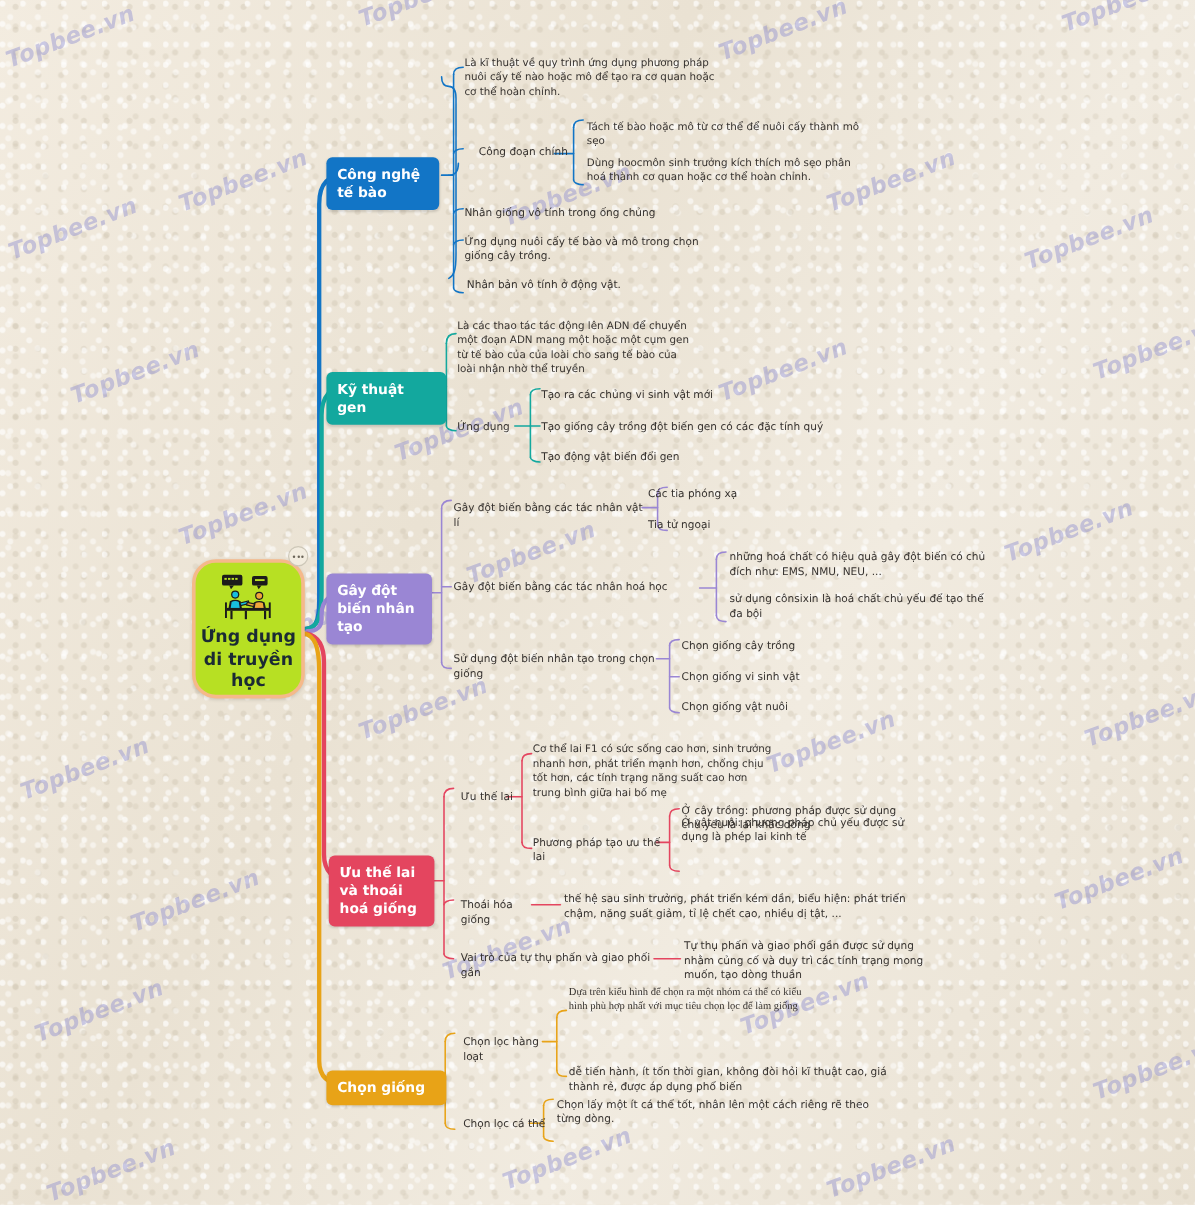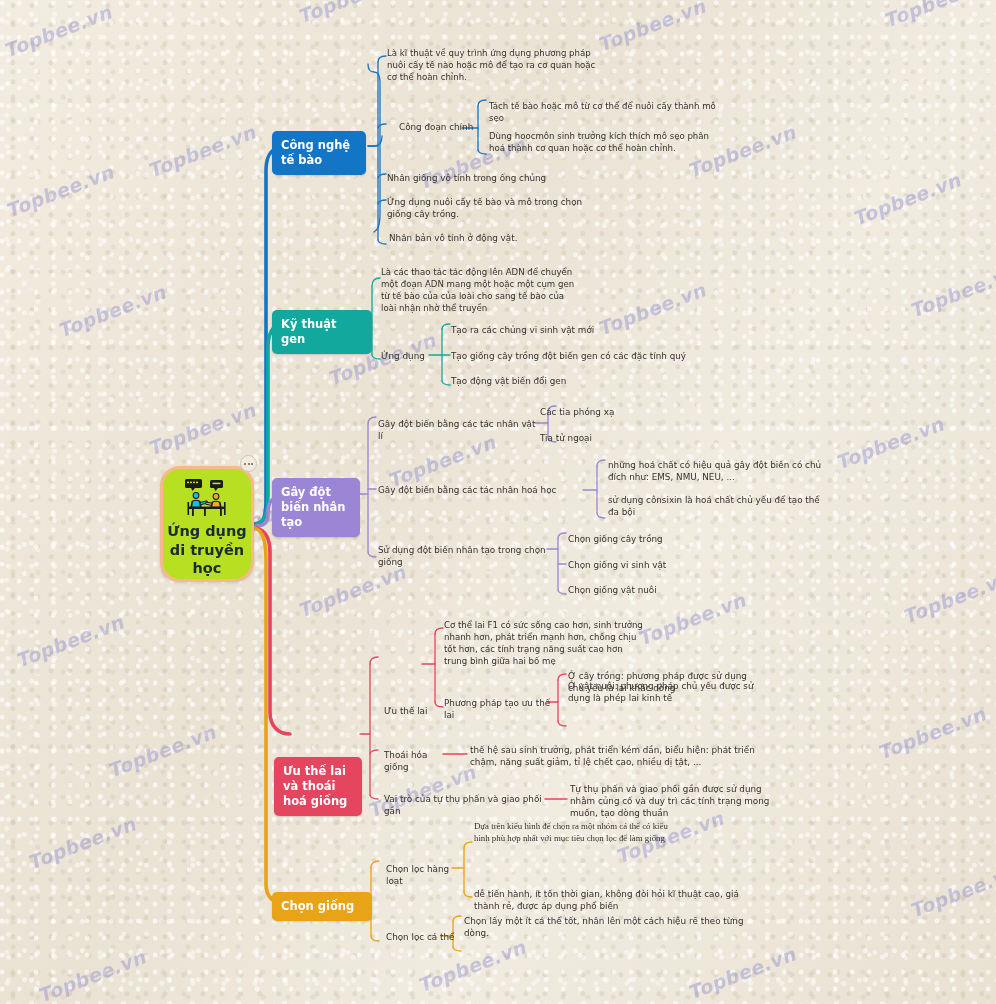--- a/index.html
+++ b/index.html
@@ -266,21 +266,21 @@
       <i></i>
       <i></i>
     </div>
 
   <div class="blabel" style="left:272px;top:131px;width:94px;background:#1275c6;">Công nghệ tế bào</div>
 
   <div class="blabel" style="left:272px;top:310px;width:100px;background:#13a89e;">Kỹ thuật gen</div>
 
   <div class="blabel" style="left:272px;top:478px;width:88px;background:#9a86d4;">Gây đột biến nhân tạo</div>
 
-  <div class="blabel" style="left:274px;top:713px;width:88px;background:#e4455f;margin-top:44px;">Ưu thế lai và thoái hoá giống</div>
+  <div class="blabel" style="left:274px;top:713px;width:88px;background:#e4455f;">Ưu thế lai và thoái hoá giống</div>
 
   <div class="blabel" style="left:272px;top:892px;width:100px;background:#e8a317;">Chọn giống</div>
 
   <div class="tnode" style="left:387px;top:48px;width:210px;">Là kĩ thuật về quy trình ứng dụng phương pháp nuôi cấy tế nào hoặc mô để tạo ra cơ quan hoặc cơ thể hoàn chỉnh.</div>
   <div class="tnode l2" style="left:387px;top:121px;width:80px;margin-left:12px;">Công đoạn chính</div>
   <div class="tnode" style="left:489px;top:101px;width:230px;">Tách tế bào hoặc mô từ cơ thể để nuôi cấy thành mô sẹo</div>
   <div class="tnode" style="left:489px;top:131px;width:232px;">Dùng hoocmôn sinh trưởng kích thích mô sẹo phân hoá thành cơ quan hoặc cơ thể hoàn chỉnh.</div>
   <div class="tnode l2" style="left:387px;top:172px;width:180px;">Nhân giống vô tính trong ống chủng</div>
   <div class="tnode l2" style="left:387px;top:196px;width:200px;">Ứng dụng nuôi cấy tế bào và mô trong chọn giống cây trồng.</div>
   <div class="tnode l2" style="left:389px;top:232px;width:180px;">Nhân bản vô tính ở động vật.</div>
@@ -297,32 +297,32 @@
 
   <div class="tnode l2" style="left:378px;top:484px;width:212px;">Gây đột biến bằng các tác nhân hoá học</div>
   <div class="tnode l2" style="left:608px;top:459px;width:216px;">những hoá chất có hiệu quả gây đột biến có chủ đích như: EMS, NMU, NEU, ...</div>
   <div class="tnode l2" style="left:608px;top:494px;width:214px;">sử dụng cônsixin là hoá chất chủ yếu để tạo thể đa bội</div>
 
   <div class="tnode l2" style="left:378px;top:544px;width:180px;">Sử dụng đột biến nhân tạo trong chọn giống</div>
   <div class="tnode l2" style="left:568px;top:533px;width:160px;">Chọn giống cây trồng</div>
   <div class="tnode l2" style="left:568px;top:559px;width:160px;">Chọn giống vi sinh vật</div>
   <div class="tnode l2" style="left:568px;top:584px;width:160px;">Chọn giống vật nuôi</div>
 
-  <div class="tnode l2" style="left:384px;top:659px;width:60px;margin-top:46px;">Ưu thế lai</div>
+  <div class="tnode l2" style="left:384px;top:659px;width:60px;">Ưu thế lai</div>
   <div class="tnode" style="left:444px;top:620px;width:202px;">Cơ thể lai F1 có sức sống cao hơn, sinh trưởng nhanh hơn, phát triển mạnh hơn, chống chịu tốt hơn, các tính trạng năng suất cao hơn trung bình giữa hai bố mẹ</div>
   <div class="tnode l2" style="left:444px;top:697px;width:112px;">Phương pháp tạo ưu thế lai</div>
   <div class="tnode l2" style="left:568px;top:670px;width:196px;">Ở cây trồng: phương pháp được sử dụng chủ yếu là lai khác dòng</div>
   <div class="tnode l2" style="left:568px;top:680px;width:196px;">Ở vật nuôi: phương pháp chủ yếu được sử dụng là phép lai kinh tế</div>
 
   <div class="tnode l2" style="left:384px;top:749px;width:64px;">Thoái hóa giống</div>
   <div class="tnode l2" style="left:470px;top:744px;width:290px;">thế hệ sau sinh trưởng, phát triển kém dần, biểu hiện: phát triển chậm, năng suất giảm, tỉ lệ chết cao, nhiều dị tật, ...</div>
 
   <div class="tnode l2" style="left:384px;top:793px;width:166px;">Vai trò của tự thụ phấn và giao phối gần</div>
   <div class="tnode l2" style="left:570px;top:783px;width:204px;">Tự thụ phấn và giao phối gần được sử dụng nhằm củng cố và duy trì các tính trạng mong muốn, tạo dòng thuần</div>
 
   <div class="tnode l2" style="left:386px;top:863px;width:74px;">Chọn lọc hàng loạt</div>
   <div class="tnode l2" style="left:474px;top:820px;width:200px;font-family:Liberation Serif, serif;">Dựa trên kiểu hình để chọn ra một nhóm cá thể có kiểu hình phù hợp nhất với mục tiêu chọn lọc để làm giống</div>
   <div class="tnode l2" style="left:474px;top:888px;width:286px;">dễ tiến hành, ít tốn thời gian, không đòi hỏi kĩ thuật cao, giá thành rẻ, được áp dụng phổ biến</div>
 
   <div class="tnode l2" style="left:386px;top:931px;width:70px;">Chọn lọc cá thể</div>
-  <div class="tnode l2" style="left:464px;top:915px;width:280px;">Chọn lấy một ít cá thể tốt, nhân lên một cách hiệu rẽ theo từng dòng.</div>
+  <div class="tnode l2" style="left:464px;top:915px;width:280px;">Chọn lấy một ít cá thể tốt, nhân lên một cách riêng rẽ theo từng dòng.</div>
 
 </div>
 
 </body></html>

